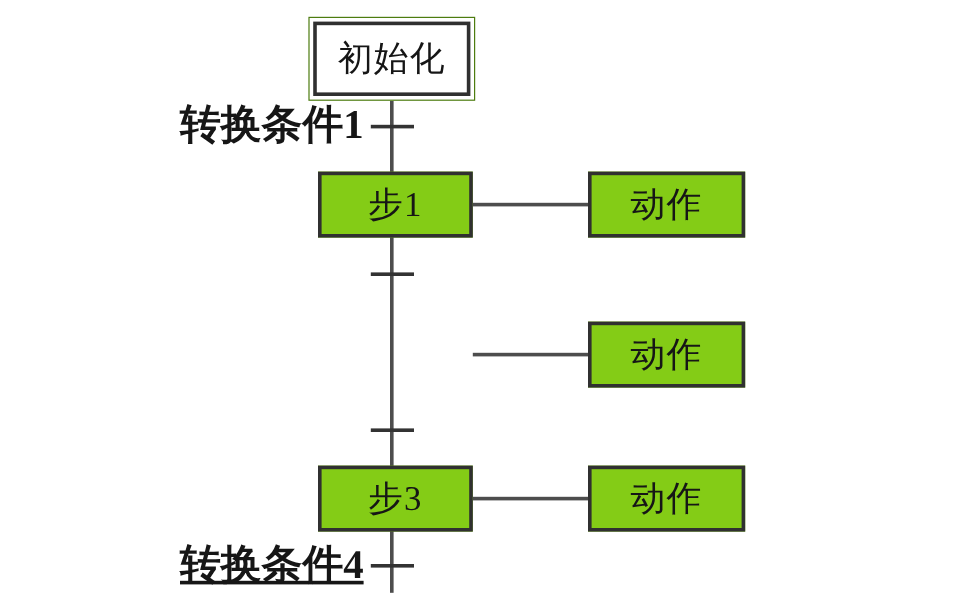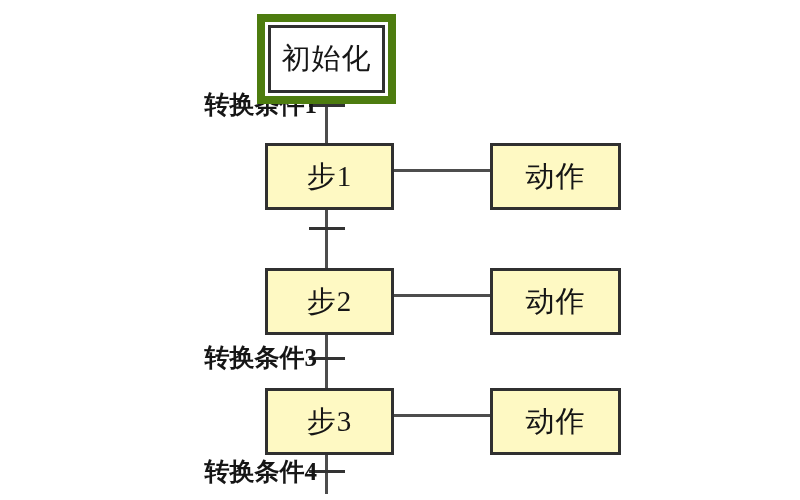--- a/index.html
+++ b/index.html
@@ -24,22 +24,22 @@
     width: 3px;
     height: 410px;
     background: #4d4d4d;
   }
   
   .init-box {
     position: absolute;
     left: 257px;
     top: 14px;
     width: 139px;
-    height: 90px;
-    border: 8px solid #4d7c0f;
+    height: 70px;
+    border: 1px solid #4d7c0f;
     background: #ffffff;
     box-sizing: border-box;
   }
   .init-box-inner {
     position: absolute;
     left: 3px;
     top: 3px;
     right: 3px;
     bottom: 3px;
     border: 3px solid #303030;
@@ -48,23 +48,23 @@
     display: flex;
     align-items: center;
     justify-content: center;
     font-size: 29px;
     letter-spacing: 1px;
   }
   
   .step-box, .action-box {
     position: absolute;
     width: 129px;
-    height: 67px;
+    height: 55px;
     border: 3px solid #303030;
-    background: #fef9c3;
+    background: #84cc16;
     box-sizing: border-box;
     display: flex;
     align-items: center;
     justify-content: center;
     font-size: 29px;
     letter-spacing: 1px;
   }
   .step-box { left: 265px; }
   .action-box { left: 490px; width: 131px; font-family: Liberation Mono, monospace; }
   .row0 { top: 143px; }
@@ -89,58 +89,55 @@
     height: 3px;
     background: #333333;
   }
   .bar0 { top: 104px; }
   .bar1 { top: 227px; }
   .bar2 { top: 357px; }
   .bar3 { top: 470px; }
   
   .trans-label {
     position: absolute;
-    left: 162px;
+    left: 150px;
     width: 155px;
-    text-align: right;
-    font-size: 25px;
+    font-size: 34px;
     font-weight: 700;
     line-height: 34px;
     white-space: nowrap;
   }
   .lab0 { top: 88px; }
   .lab1 { top: 211px; }
   .lab2 { top: 341px; }
-  .lab3 { top: 455px; }
+  .lab3 { top: 455px; text-decoration: underline; }
 </style>
 </head>
 <body>
 
 <div class="canvas">
 
   <div class="spine"></div>
 
   <div class="crossbar bar0"></div>
   <div class="crossbar bar1"></div>
   <div class="crossbar bar2"></div>
   <div class="crossbar bar3"></div>
 
   <div class="trans-label lab0">转换条件1</div>
-  <div class="trans-label lab2">转换条件3</div>
   <div class="trans-label lab3">转换条件4</div>
 
   <div class="init-box">
     <div class="init-box-inner">初始化</div>
   </div>
 
   <div class="connector conn0"></div>
   <div class="connector conn1"></div>
   <div class="connector conn2"></div>
 
   <div class="step-box row0">步1</div>
-  <div class="step-box row1">步2</div>
   <div class="step-box row2">步3</div>
 
   <div class="action-box row0">动作</div>
   <div class="action-box row1">动作</div>
   <div class="action-box row2">动作</div>
 
 </div>
 
 </body></html>

